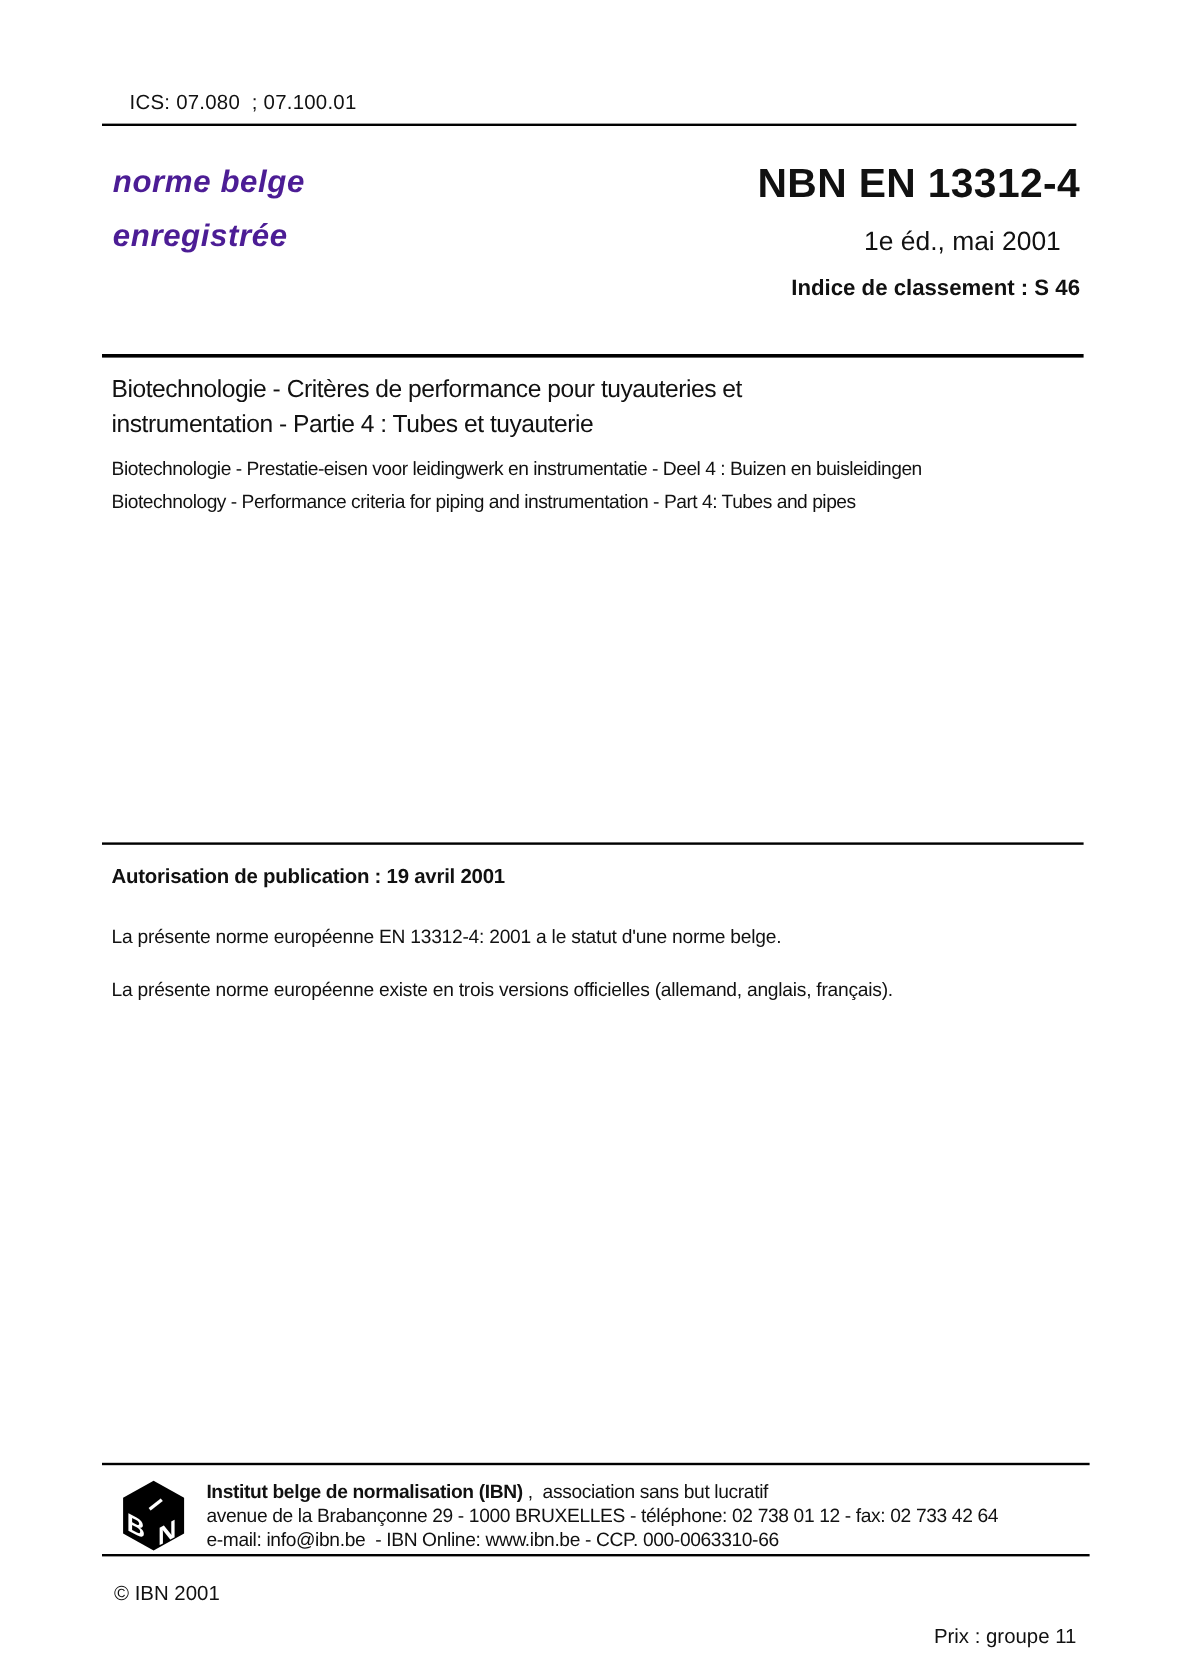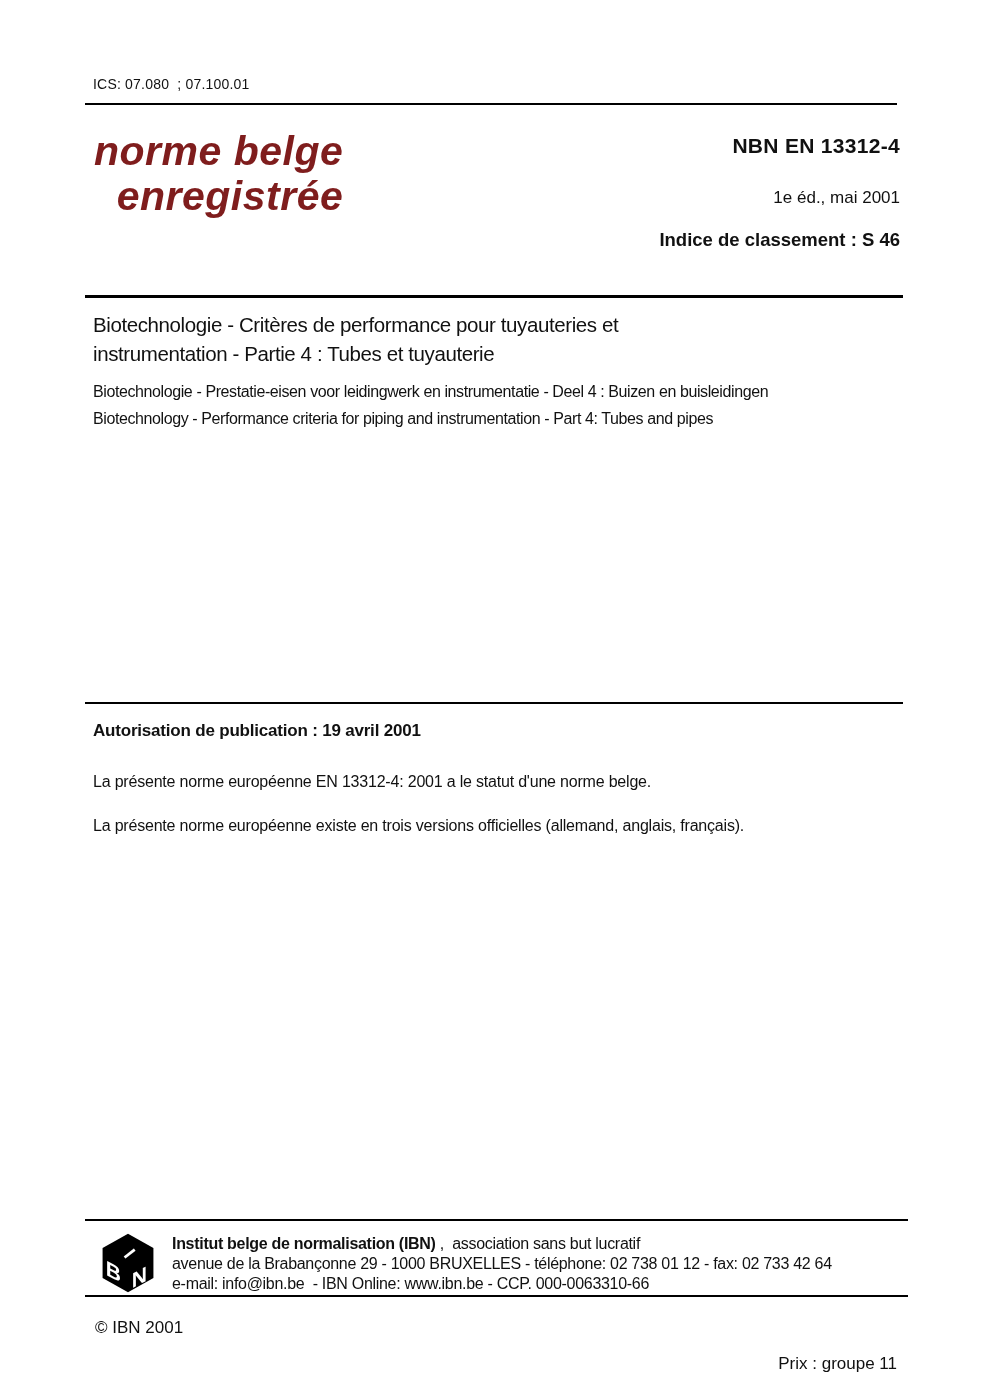--- a/index.html
+++ b/index.html
@@ -9,35 +9,34 @@
     height: 1393px;
     background: #ffffff;
     font-family: "Liberation Sans", sans-serif;
     color: #111111;
     overflow: hidden;
   }
   .abs { position: absolute; }
   .pre { white-space: pre; }
 
   
-  .ics { left: 93px; top: 76px; font-size: 14px; letter-spacing: 0.2px; }
+  .ics { left: 108px; top: 76px; font-size: 17px; letter-spacing: 0.2px; }
   .rule { background: #000000; }
   .rule-ics { left: 85px; top: 103px; width: 812px; height: 2px; }
 
   
   .doc-type {
     left: 94px; top: 129px;
-    font-size: 41px; line-height: 45px;
+    font-size: 26px; line-height: 45px;
     font-weight: bold; font-style: italic;
-    color: #7f1d1d;
+    color: #4c1d95;
     letter-spacing: 0.5px;
-    text-align: right;
   }
-  .doc-number { right: 92px; top: 134px; font-size: 21px; font-weight: bold; text-align: left; letter-spacing: 0.3px; }
-  .edition { right: 92px; top: 188px; font-size: 17px; }
+  .doc-number { right: 92px; top: 134px; font-size: 34px; font-weight: bold; text-align: left; letter-spacing: 0.3px; }
+  .edition { right: 108px; top: 188px; font-size: 22px; }
   .classification { right: 92px; top: 229px; font-size: 18.5px; font-weight: bold; text-align: right; }
 
   .rule-thick { left: 85px; top: 295px; width: 818px; height: 3px; }
 
   
   .title-fr {
     left: 93px; top: 311px;
     font-size: 20.5px; line-height: 28.5px;
     font-weight: normal; letter-spacing: -0.4px;
   }

